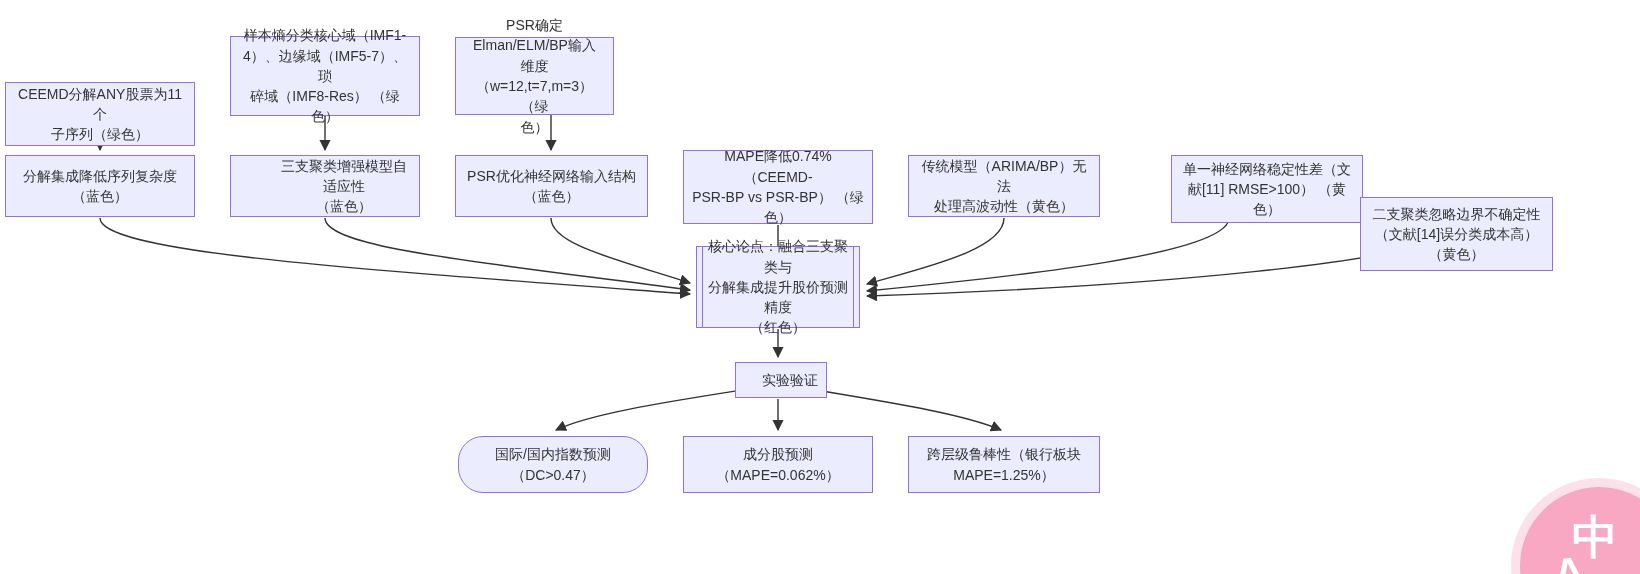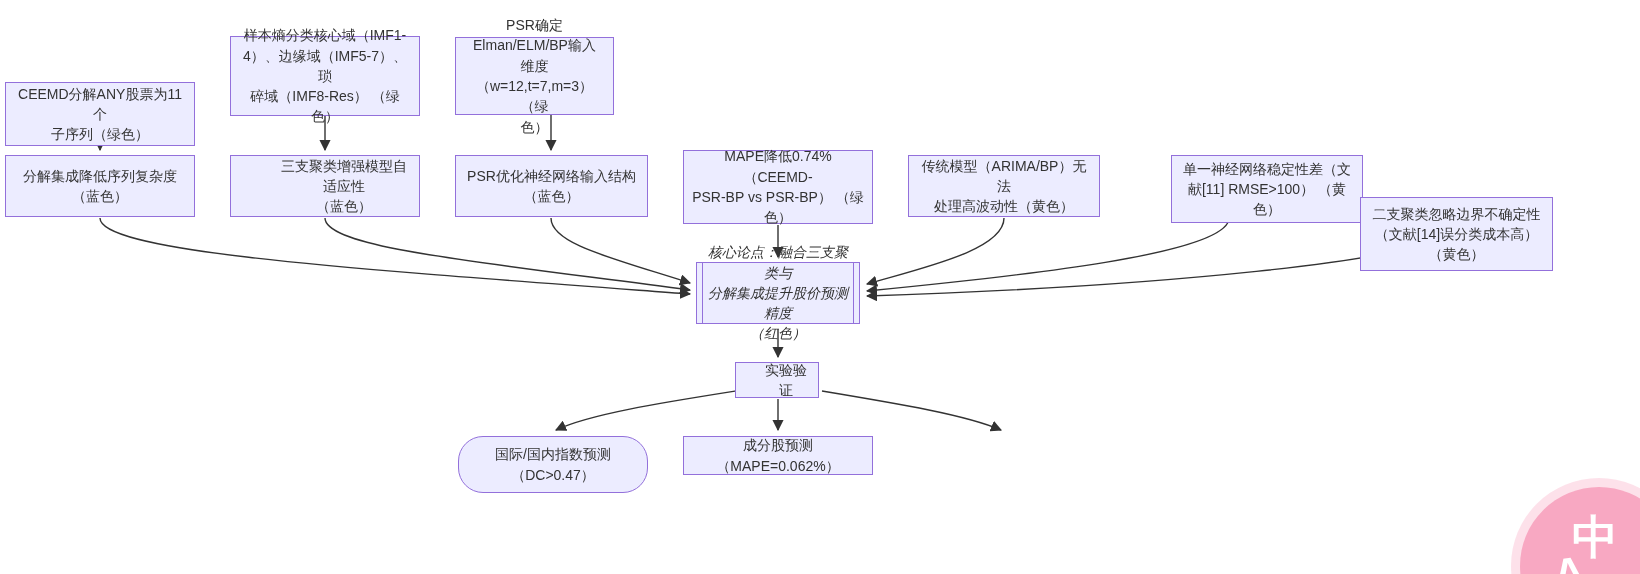--- a/index.html
+++ b/index.html
@@ -29,24 +29,24 @@
   .n-a{left:5px;top:44px;width:190px;height:64px;margin-top:38px;}
   .n-b{left:230px;top:36px;width:190px;height:80px;}
   .n-c{left:455px;top:37px;width:159px;height:78px;}
   .n-d{left:5px;top:155px;width:190px;height:62px;}
   .n-e{left:230px;top:155px;width:190px;height:62px;padding-left:44px;}
   .n-f{left:455px;top:155px;width:193px;height:62px;}
   .n-g{left:683px;top:150px;width:190px;height:74px;}
   .n-h{left:908px;top:155px;width:192px;height:62px;}
   .n-i{left:1136px;top:155px;width:192px;height:68px;margin-left:35px;}
   .n-j{left:1360px;top:150px;width:193px;height:74px;margin-top:47px;}
-  .n-k{left:696px;top:262px;width:164px;height:62px;font-style:italic;}
-  .n-v{left:735px;top:362px;width:84px;height:36px;padding-left:24px;}
+  .n-k{left:696px;top:246px;width:164px;height:82px;}
+  .n-v{left:735px;top:362px;width:92px;height:36px;padding-left:24px;}
   .n-l{left:458px;top:436px;width:190px;height:57px;border-radius:25px;}
-  .n-m{left:683px;top:436px;width:190px;height:39px;}
+  .n-m{left:683px;top:436px;width:190px;height:57px;}
   .n-n{left:908px;top:436px;width:192px;height:57px;}
   
   .badge{
     position:absolute;left:1520px;top:487px;width:158px;height:158px;
     border-radius:50%;
     background:var(--badge-color,#F8A8C2);
     box-shadow:0 0 0 9px rgba(248,168,194,0.35);
     cursor:pointer;
   }
   .badge .g1{
@@ -114,19 +114,21 @@
   <div class="node subroutine n-k">核心论点：融合三支聚类与
 分解集成提升股价预测精度
 （红色）</div>
 
   <div class="node n-v">实验验证</div>
 
   <div class="node n-l">国际/国内指数预测
 （DC&gt;0.47）</div>
   <div class="node n-m">成分股预测
 （MAPE=0.062%）</div>
+  <div class="node n-n">跨层级鲁棒性（银行板块
+MAPE=1.25%）</div>
 
   <div class="badge">
     <span class="g1">中</span>
     <span class="g2">A</span>
   </div>
 
 </div>
 
 </body></html>

